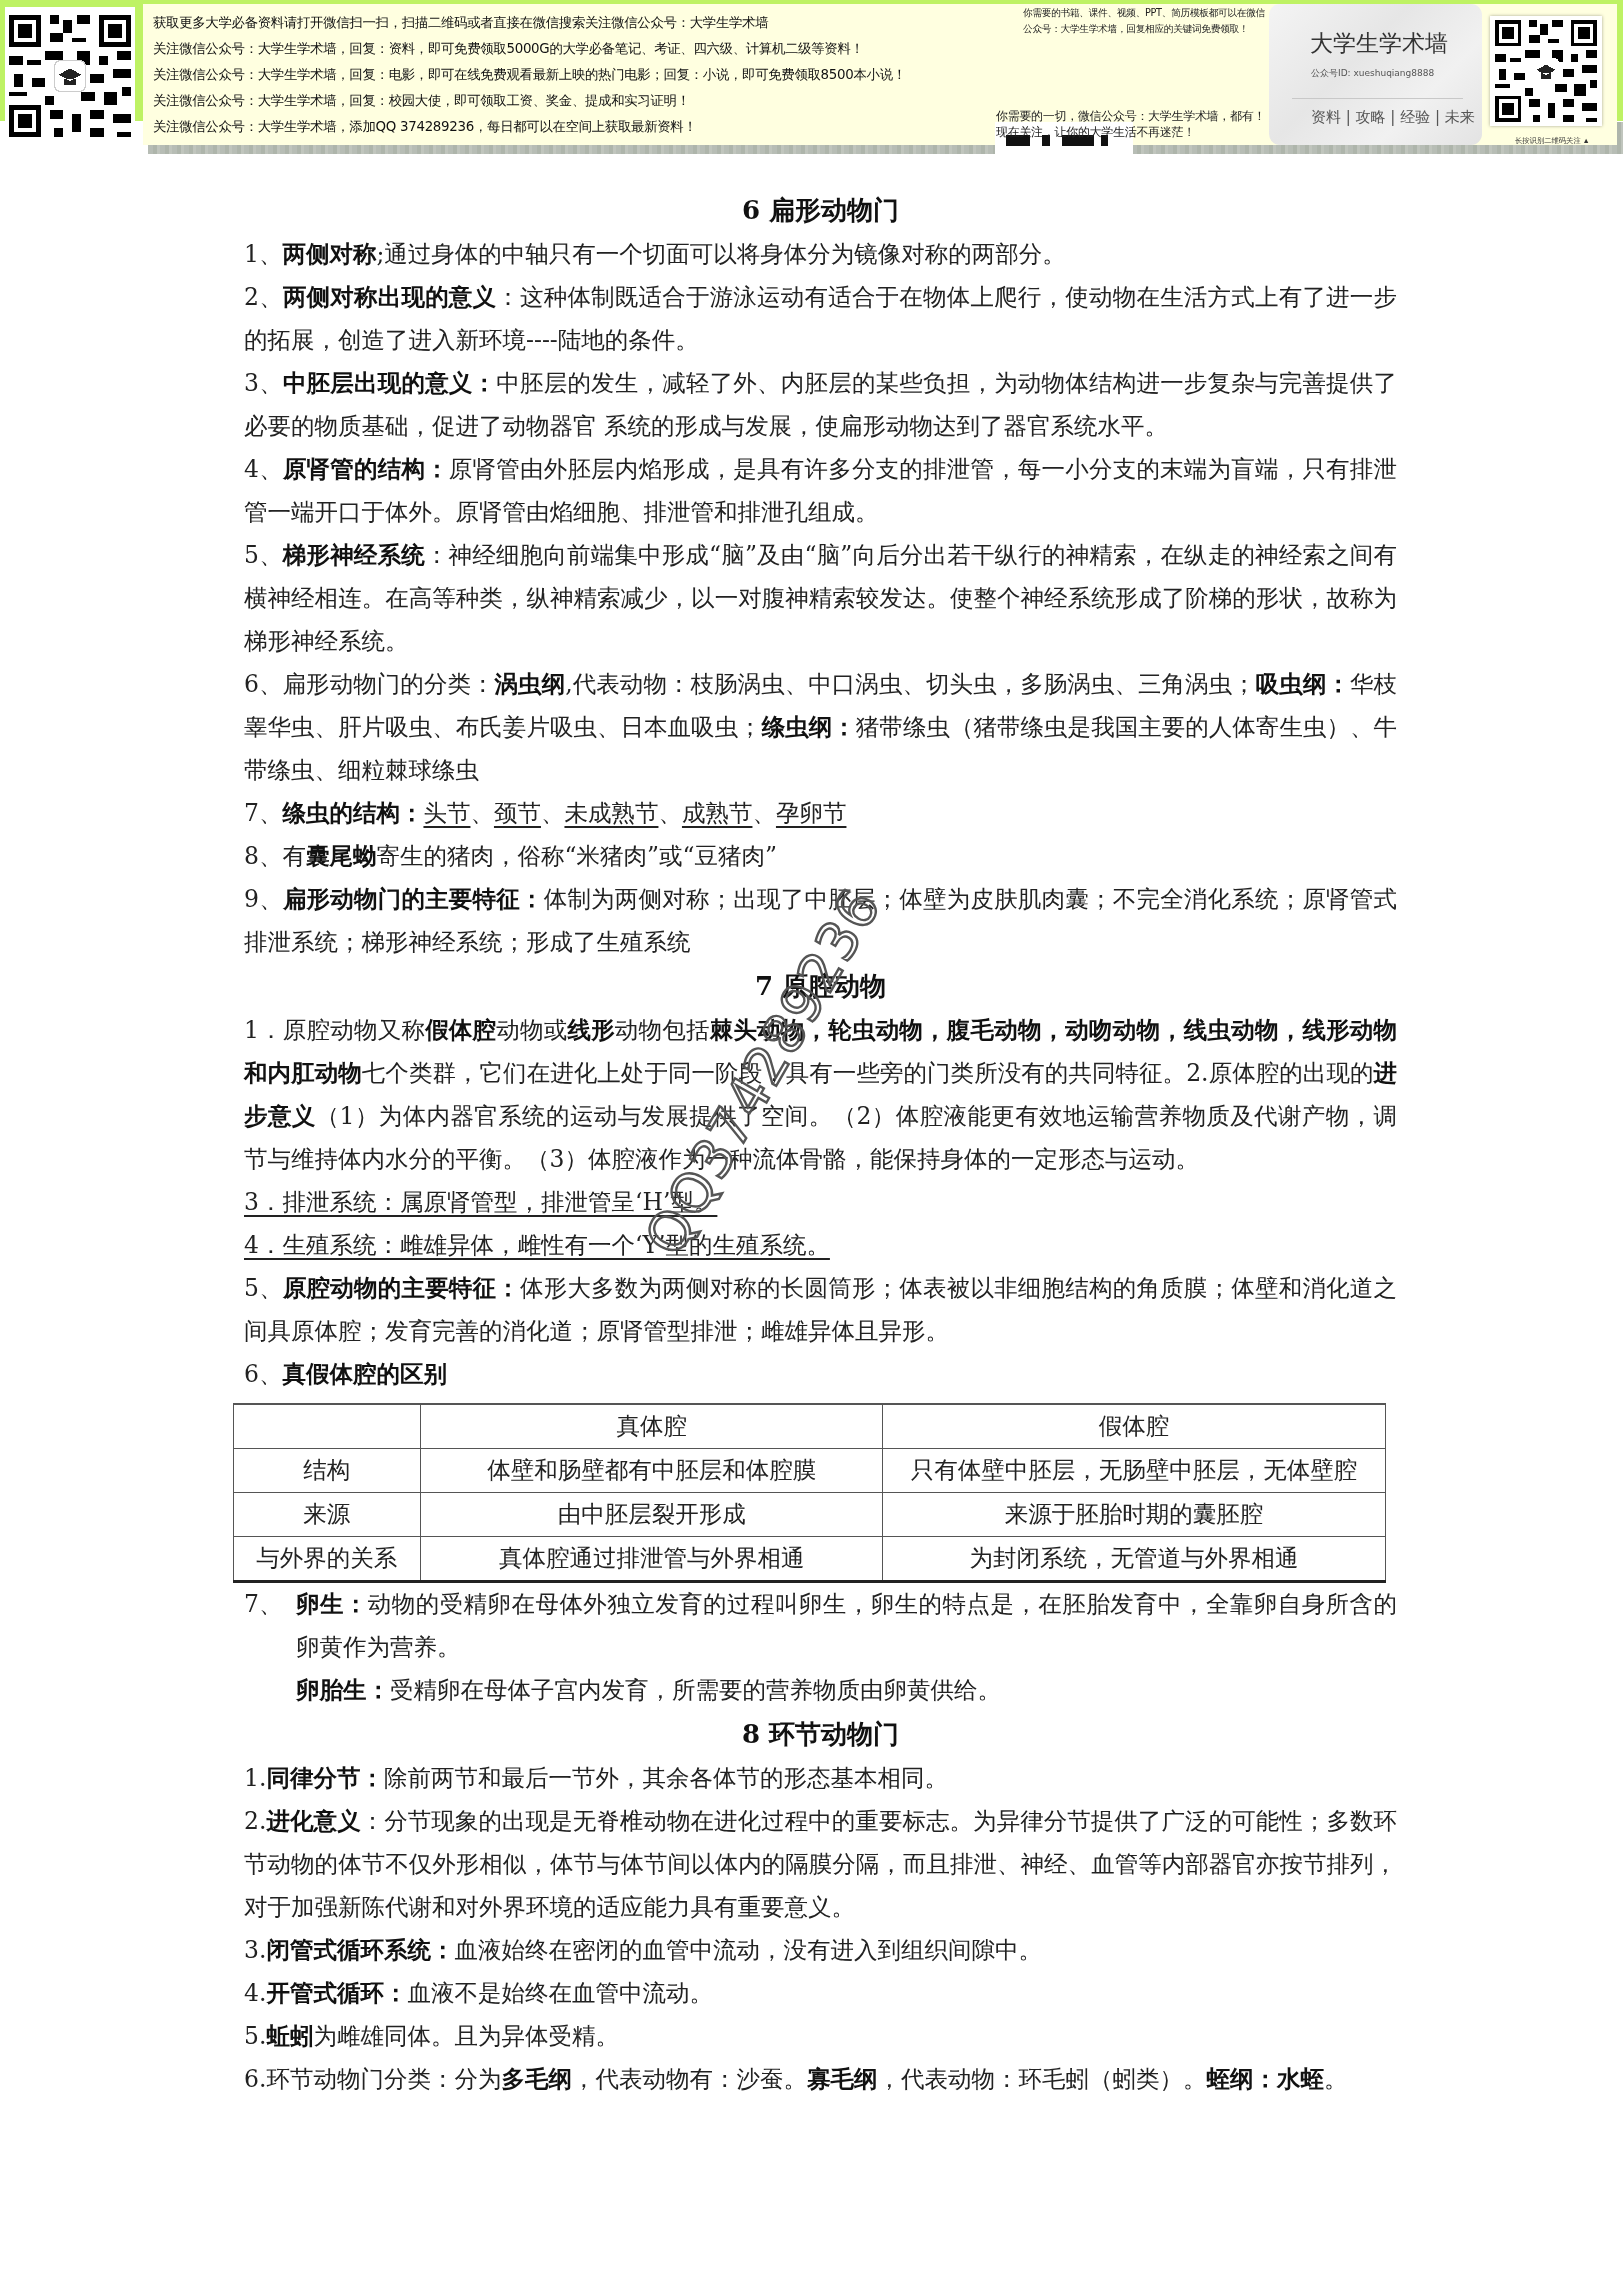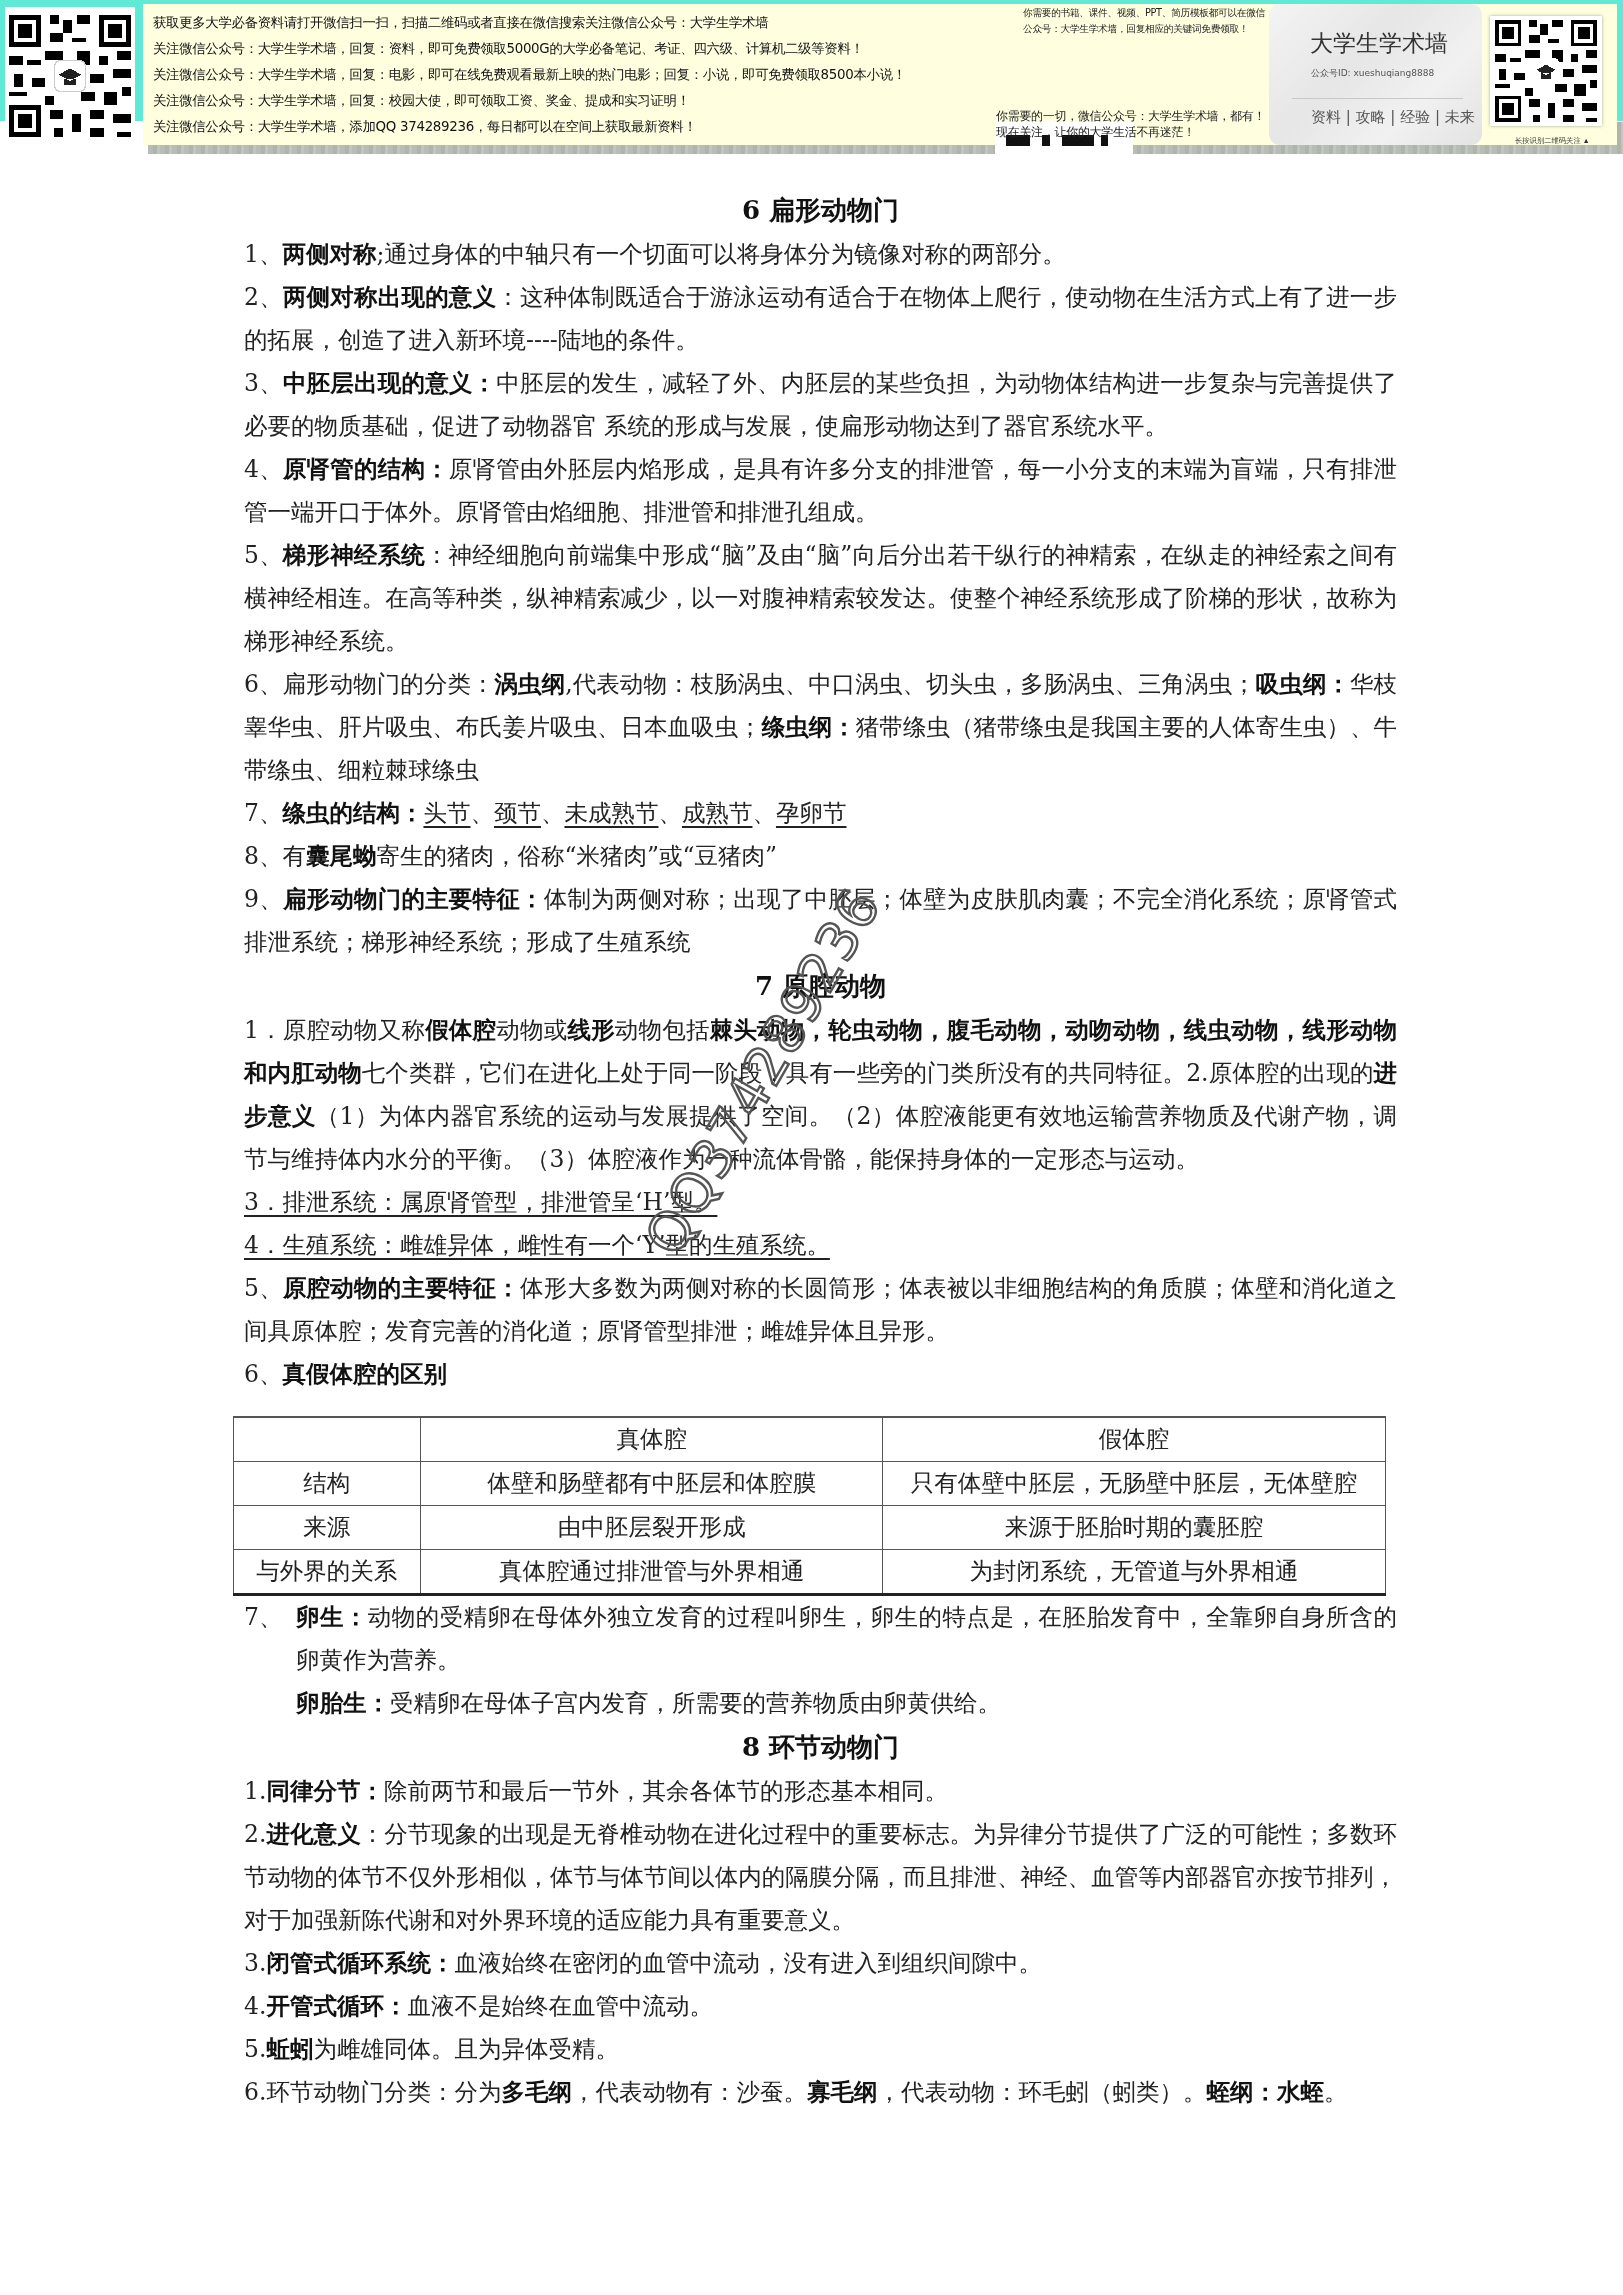--- a/index.html
+++ b/index.html
@@ -1,21 +1,21 @@
 <!DOCTYPE html>
 <html style="font-size:13px"><head>
 <meta charset="utf-8">
 <style>
   html, body { margin:0; padding:0; }
   body {
     width:1624px; height:2295px; background:#ffffff; position:relative; overflow:hidden;
     font-family:"DejaVu Serif","Liberation Serif",serif; color:#1a1a1a;
   }
   
-  .banner { position:absolute; left:0; top:0; width:1624px; height:121px; background:#5eead4; }
+  .banner { position:absolute; left:0; top:0; width:1624px; height:121px; background:#bef264; }
   .banner-texture { position:absolute; left:148px; top:122px; width:1476px; height:32px;
     background:repeating-linear-gradient(90deg,#b7bdb5 0 4.9px,#aeb5ab 4.9px 9px,#c0c5bd 9px 12px); }
   .banner-gap { position:absolute; left:995px; top:122px; width:138px; height:32px; background:#ffffff; }
   .banner-gap i { position:absolute; top:13px; height:11.4px; background:#111; display:block; }
   .qr { position:absolute; background:#fff; }
   .qr-left { left:4.9px; top:6.5px; width:130px; height:138px; }
   .qr-right { left:1490px; top:16px; width:112px; height:110px; box-shadow:0 0 3.2px rgba(0,0,0,.35); }
   .qr svg { width:100%; height:100%; display:block; }
   .banner-yellow { position:absolute; left:143px; top:4px; width:1474px; height:141px; background:#ffffe0; }
   .banner-lines { position:absolute; left:153px; top:9.7px; font-family:"DejaVu Sans","Liberation Sans",sans-serif; font-size:13.4px; line-height:26px; color:#111; letter-spacing:-0.3px; }
@@ -32,21 +32,21 @@
 
   
   .doc { position:absolute; left:244px; top:188px; width:1153px; font-size:23.5px; line-height:43px; color:#222; }
   .h { text-align:center; font-weight:bold; font-size:26px; line-height:45px; color:#111; }
   .p { text-align:justify; }
   .b { font-weight:bold; color:#111; }
   .u { text-decoration:underline; text-underline-offset:4.9px; }
   .indent { padding-left:52px; }
   .hang { display:flex; }
   .hang .num { width:52px; flex:none; }
-  table.cmp { width:1153px; border-collapse:collapse; margin:20px 0 0 -11.4px; font-size:23.5px; }
+  table.cmp { width:1153px; border-collapse:collapse; margin:7px 0 0 -11.4px; font-size:23.5px; }
   table.cmp td { border:1.6px solid #555; text-align:center; height:42px; padding:0 3.2px; color:#222; }
   table.cmp tr:first-child td { border-top:2.4px solid #555; }
   table.cmp tr:last-child td { border-bottom:3.2px solid #222; }
   .watermark { position:absolute; left:633px; top:1234px; transform:rotate(-60deg); transform-origin:left top;
     font-family:"DejaVu Sans",sans-serif; font-size:54px; color:transparent; -webkit-text-stroke:2.4px #555; letter-spacing:1.6px; white-space:nowrap; }
 </style>
 </head>
 <body>
 
 <div class="banner">

